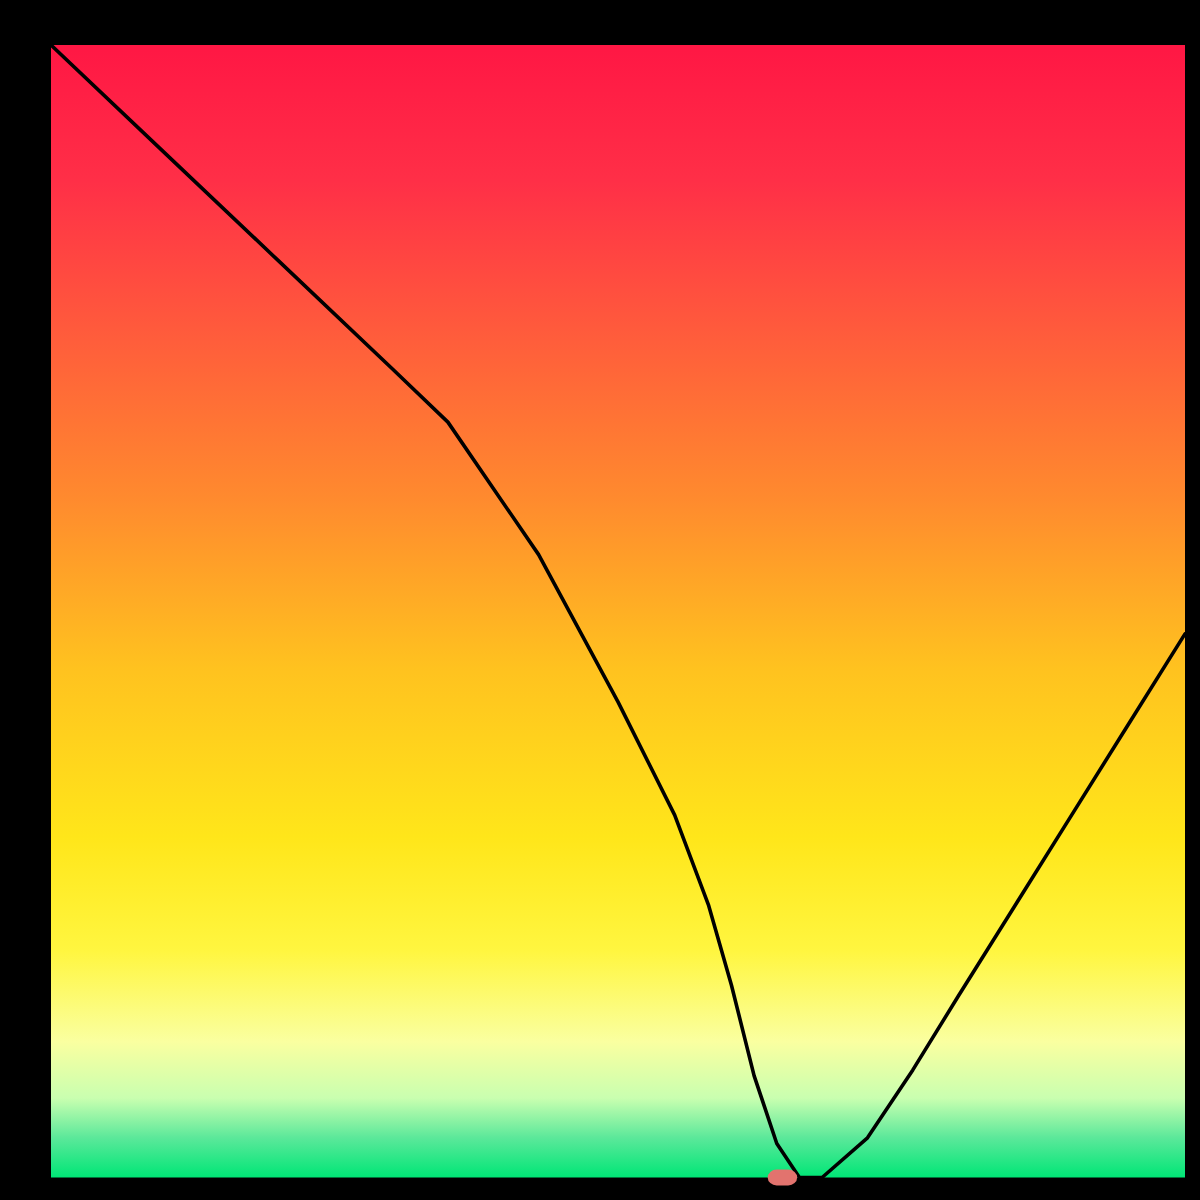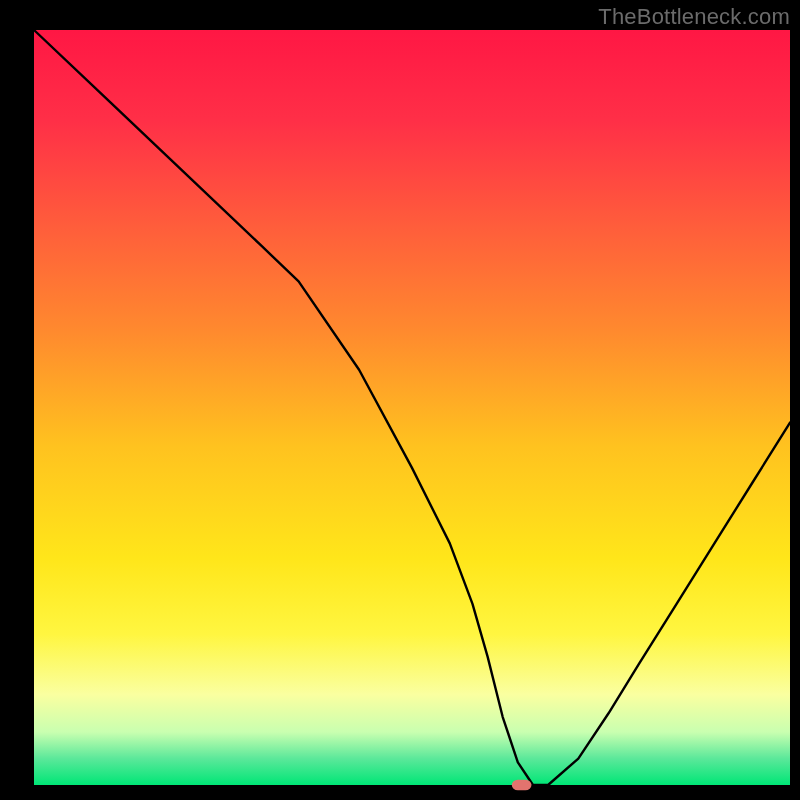--- a/index.html
+++ b/index.html
@@ -29,21 +29,20 @@
   svg {
     position: absolute;
     left: 0;
     top: 0;
   }
 </style>
 </head>
 <body>
 
 <div class="frame">
-  <div class="watermark">TheBottleneck.com</div>
 
   <svg id="chart-svg" width="800" height="800">
     <defs>
       <linearGradient id="bg-grad" x1="0" y1="0" x2="0" y2="1">
           <stop offset="0.00%" stop-color="#ff1744"></stop>
           <stop offset="12.00%" stop-color="#ff2f47"></stop>
           <stop offset="25.00%" stop-color="#ff5a3c"></stop>
           <stop offset="40.00%" stop-color="#ff8a2e"></stop>
           <stop offset="55.00%" stop-color="#ffc21f"></stop>
           <stop offset="70.00%" stop-color="#ffe61a"></stop>

